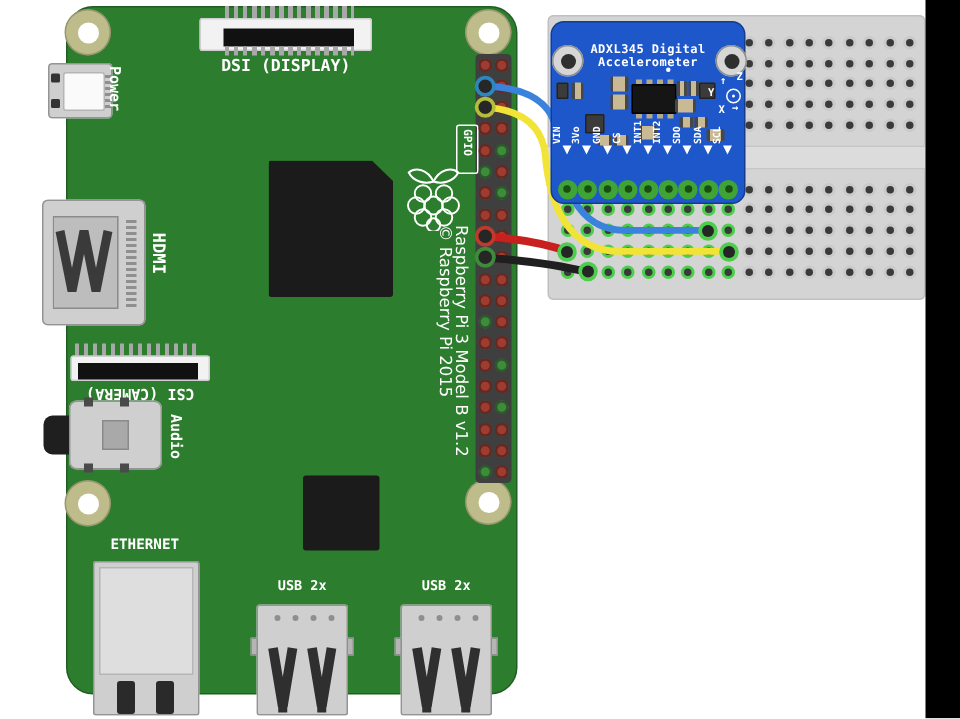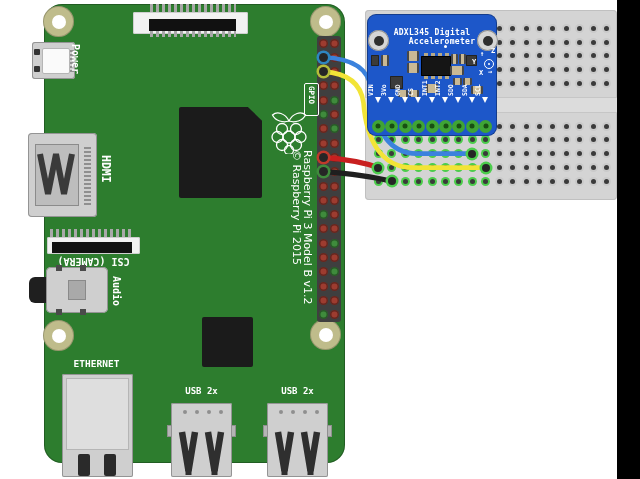--- a/index.html
+++ b/index.html
@@ -81,20 +81,21 @@
     <div class="abs" style="left:2px;top:7px;width:6px;height:6px;background:#333;border-radius:1px;"></div>
     <div class="abs" style="left:2px;top:24px;width:6px;height:6px;background:#333;border-radius:1px;"></div>
     <div class="abs teeth-v" style="left:38px;top:8px;width:5px;height:22px;"></div>
   </div>
   <div class="abs silk rot90" style="left:81px;top:44px;font-size:10px;z-index:2;">Power</div>
 
   <div class="abs teeth-h" style="left:150px;top:4px;width:86px;height:8px;z-index:2;"></div>
   <div class="abs" style="left:133px;top:12px;width:115px;height:22px;background:#f2f2f2;border-radius:2px;box-shadow:inset 0 0 0 1px #cfcfcf;z-index:2;"></div>
   <div class="abs" style="left:149px;top:19px;width:87px;height:12px;background:#111;z-index:3;"></div>
   <div class="abs teeth-h" style="left:150px;top:31px;width:86px;height:6px;z-index:3;"></div>
+  <div class="abs silk lbl-h" style="left:133px;top:37px;width:115px;text-align:center;font-size:11px;z-index:2;">DSI (DISPLAY)</div>
 
   <div class="abs conn" style="left:28px;top:133px;width:69px;height:84px;border-radius:4px;z-index:2;">
     <div class="abs" style="left:7px;top:11px;width:44px;height:62px;background:#bdbdbd;box-shadow:inset 0 0 0 1px #8b8b8b;">
       <svg width="44" height="62">
         <path d="M5 10 L13 50 L21 10 L29 50 L37 10" fill="none" stroke="#3a3a3a" stroke-width="6"></path>
       </svg>
     </div>
     <div class="abs teeth-v" style="left:56px;top:12px;width:7px;height:60px;"></div>
   </div>
   <div class="abs silk rot90" style="left:113px;top:155px;font-size:11.5px;z-index:2;">HDMI</div>
@@ -372,21 +373,21 @@
   </svg>
 
   <div class="abs adxl">
     <div class="adxl-hole" style="left:1px;top:16px;">
         <span class="c1"></span>
       </div>
     <div class="adxl-hole" style="left:110px;top:16px;">
         <span class="c1"></span>
       </div>
     <div class="abs silk adxl-title" style="top:14px;">ADXL345 Digital</div>
-    <div class="abs silk adxl-title" style="top:23px;margin-left:10px;">Accelerometer</div>
+    <div class="abs silk adxl-title" style="top:23px;">Accelerometer</div>
     <div class="abs" style="left:77px;top:31px;width:3px;height:3px;border-radius:50%;background:#fff;"></div>
 
     <div class="abs" style="left:54px;top:42px;width:30px;height:20px;background:#151515;border-radius:1px;box-shadow:inset 0 0 0 1px #000;"></div>
     <div id="adxl-ic-pins">
         <div style="position: absolute; left: 57px; top: 39px; width: 4px; height: 3px; background: rgb(181, 169, 136);"></div>
         <div style="position: absolute; left: 57px; top: 62px; width: 4px; height: 3px; background: rgb(181, 169, 136);"></div>
         <div style="position: absolute; left: 64px; top: 39px; width: 4px; height: 3px; background: rgb(181, 169, 136);"></div>
         <div style="position: absolute; left: 64px; top: 62px; width: 4px; height: 3px; background: rgb(181, 169, 136);"></div>
         <div style="position: absolute; left: 71px; top: 39px; width: 4px; height: 3px; background: rgb(181, 169, 136);"></div>
         <div style="position: absolute; left: 71px; top: 62px; width: 4px; height: 3px; background: rgb(181, 169, 136);"></div>

